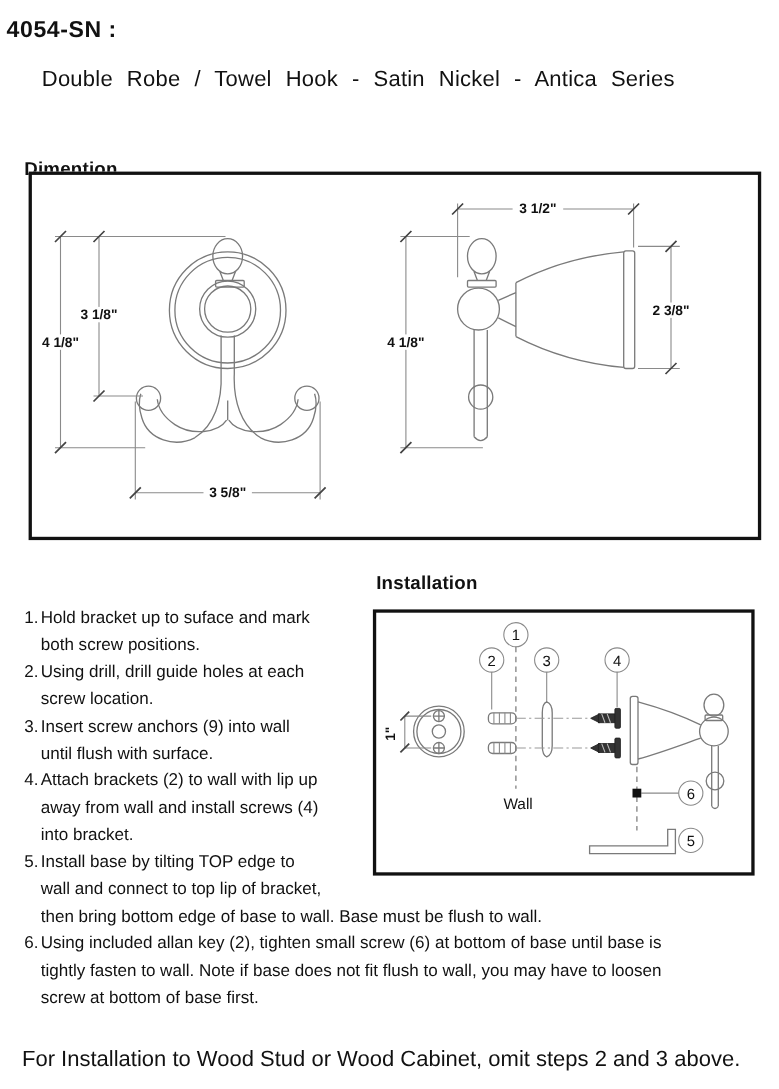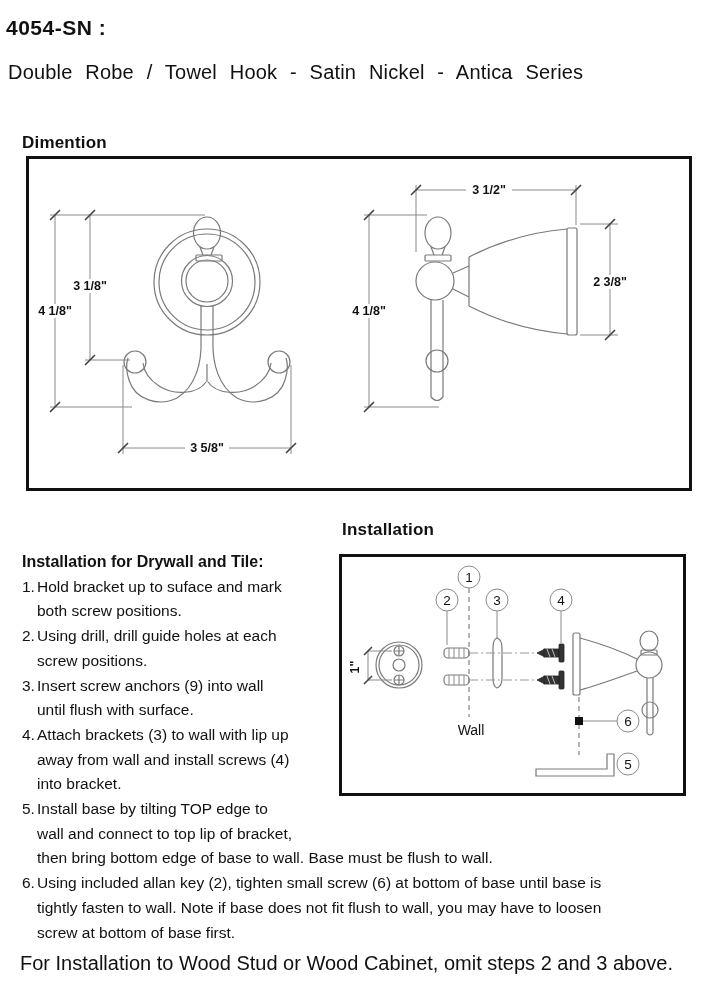--- a/index.html
+++ b/index.html
@@ -1,21 +1,21 @@
 <!DOCTYPE html>
 <html><head>
 <meta charset="utf-8">
 <style>
   html,body{margin:0;padding:0;background:#fff;}
   body{width:708px;height:990px;position:relative;font-family:"Liberation Sans",sans-serif;color:#111;overflow:hidden;}
   .abs{position:absolute;}
   .model-title{left:6px;top:16px;font-size:21px;font-weight:bold;letter-spacing:.5px;}
-  .subtitle{left:8px;top:61px;font-size:20px;word-spacing:7px;letter-spacing:.2px;}
+  .subtitle{left:38px;top:61px;font-size:20px;word-spacing:7px;letter-spacing:.2px;}
   .sec-head{font-size:17px;font-weight:bold;letter-spacing:.2px;}
-  .dim-head{left:22px;top:133px;}
+  .dim-head{left:22px;top:144px;}
   .inst-head{left:342px;top:520px;}
   .frame{border:3px solid #111;background:#fff;}
   .dim-box{left:26px;top:156px;width:660px;height:329px;}
   .inst-box{left:339px;top:554px;width:341px;height:236px;}
   .frame svg{position:absolute;left:0;top:0;}
   .steps{left:22px;top:550px;width:682px;font-size:15.5px;line-height:24.7px;}
   .step{position:relative;padding-left:15px;}
   .step-num{position:absolute;left:0;top:0;}
   .step-text{white-space:pre-line;}
   .inst-sub-head{font-size:16px;font-weight:bold;line-height:24.7px;}
@@ -215,39 +215,38 @@
     </g>
 
     <line class="dashln" x1="237" y1="140" x2="237" y2="198"></line>
     <rect x="233" y="160" width="8" height="8" fill="#111"></rect>
 
     <path class="ln" d="M194 212 L265 212 L265 197 L272 197 L272 219 L194 219 Z" fill="#fff"></path>
   </svg>
 </div>
 
 <div class="abs steps">
-  <div class="inst-sub-head">Installation for Drywall and Tile:</div>
   <div class="step">
     <span class="step-num">1.</span>
     <div class="step-text">Hold bracket up to suface and mark
 both screw positions.</div>
   </div>
   <div class="step">
     <span class="step-num">2.</span>
     <div class="step-text">Using drill, drill guide holes at each
-screw  positions.</div>
+screw  location.</div>
   </div>
   <div class="step">
     <span class="step-num">3.</span>
     <div class="step-text">Insert screw anchors (9) into wall
 until flush with surface.</div>
   </div>
   <div class="step">
     <span class="step-num">4.</span>
-    <div class="step-text">Attach brackets (3) to wall with lip up
+    <div class="step-text">Attach brackets (2) to wall with lip up
 away  from wall and install screws (4)
 into bracket.</div>
   </div>
   <div class="step">
     <span class="step-num">5.</span>
     <div class="step-text">Install base by tilting TOP edge to
 wall and connect to top lip of bracket,
 then bring bottom edge of base to wall. Base must be flush to wall.</div>
   </div>
   <div class="step">

